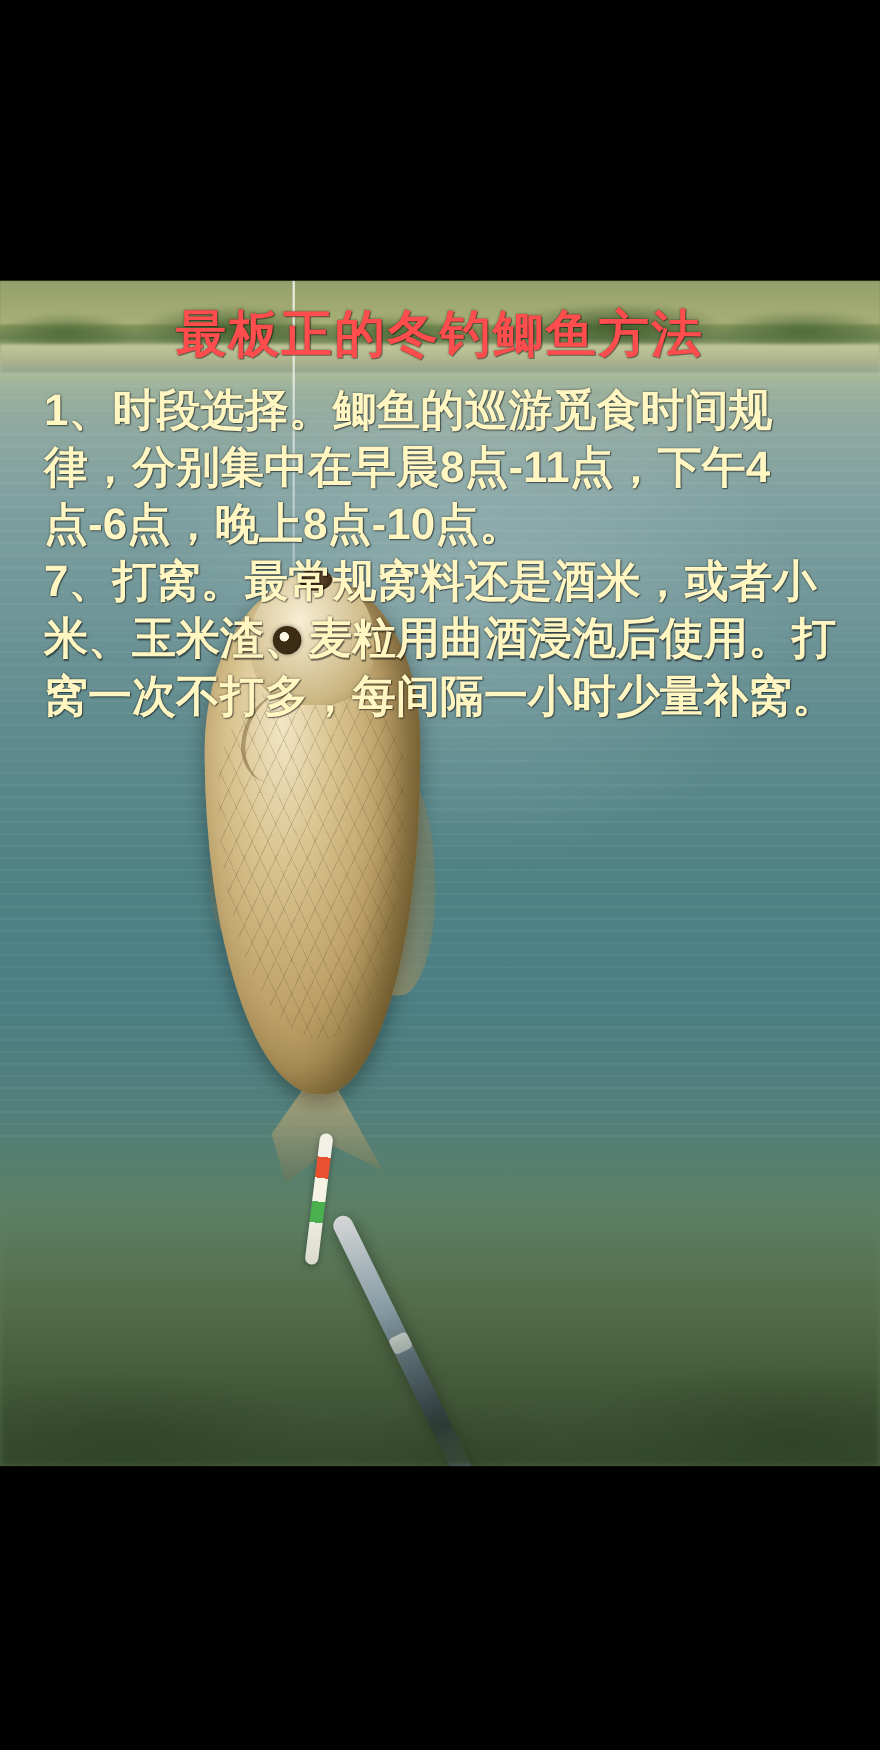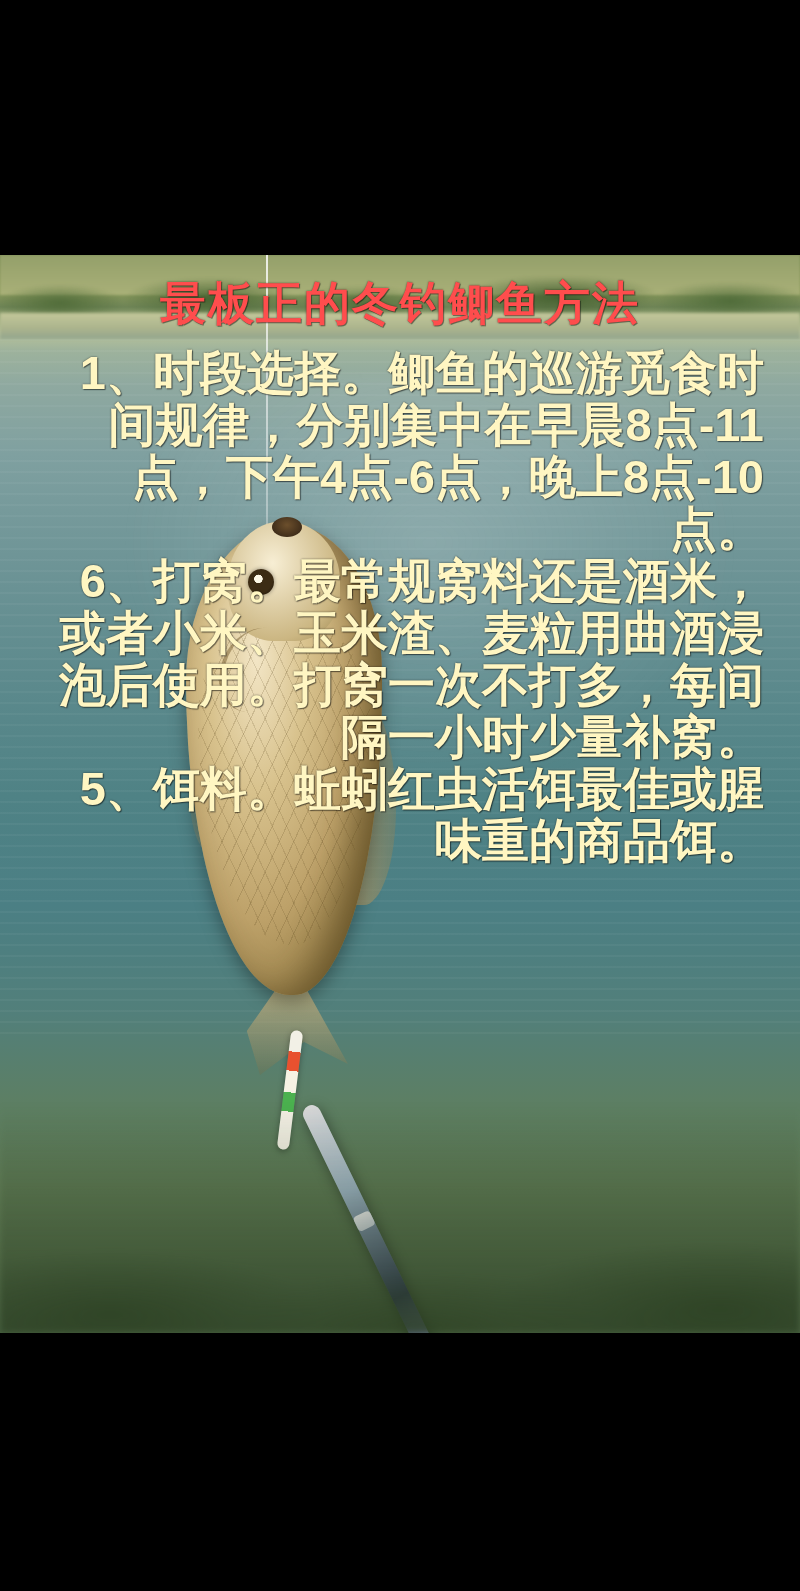--- a/index.html
+++ b/index.html
@@ -236,26 +236,25 @@
     letter-spacing: 2px;
     text-shadow: 0 0 2px rgba(0,0,0,.55), 1px 1px 0 rgba(0,0,0,.35);
     font-family: "Liberation Sans", sans-serif;
   }
   .body-text {
     position: absolute;
     top: 92px;
     left: 40px;
     width: 724px;
     color: #fff6c2;
-    font-size: 47px;
+    font-size: 40px;
     line-height: 52px;
     font-weight: bold;
     letter-spacing: 0px;
     text-shadow: 0 0 2px rgba(0,0,0,.6), 1px 1px 1px rgba(0,0,0,.45);
-    text-align: right;
   }
   .body-text p {
     margin: 0;
     text-indent: 0;
   }
 </style>
 </head>
 <body>
 
 <div class="screen">
@@ -285,20 +284,19 @@
       <div class="rod-wrap1"></div>
 
     </div>
     <div class="bottom-weeds"></div>
   </div>
 
   <div class="overlay">
     <div class="title">最板正的冬钓鲫鱼方法</div>
     <div class="body-text">
       <p>1、时段选择。鲫鱼的巡游觅食时间规律，分别集中在早晨8点-11点，下午4点-6点，晚上8点-10点。</p>
-      <p>6、打窝。最常规窝料还是酒米，或者小米、玉米渣、麦粒用曲酒浸泡后使用。打窝一次不打多，每间隔一小时少量补窝。</p>
-      <p>5、饵料。蚯蚓红虫活饵最佳或腥味重的商品饵。</p>
+      <p>7、打窝。最常规窝料还是酒米，或者小米、玉米渣、麦粒用曲酒浸泡后使用。打窝一次不打多，每间隔一小时少量补窝。</p>
     </div>
   </div>
 
   <div class="bar bar-top"></div>
   <div class="bar bar-bottom"></div>
 </div>
 
 </body></html>

